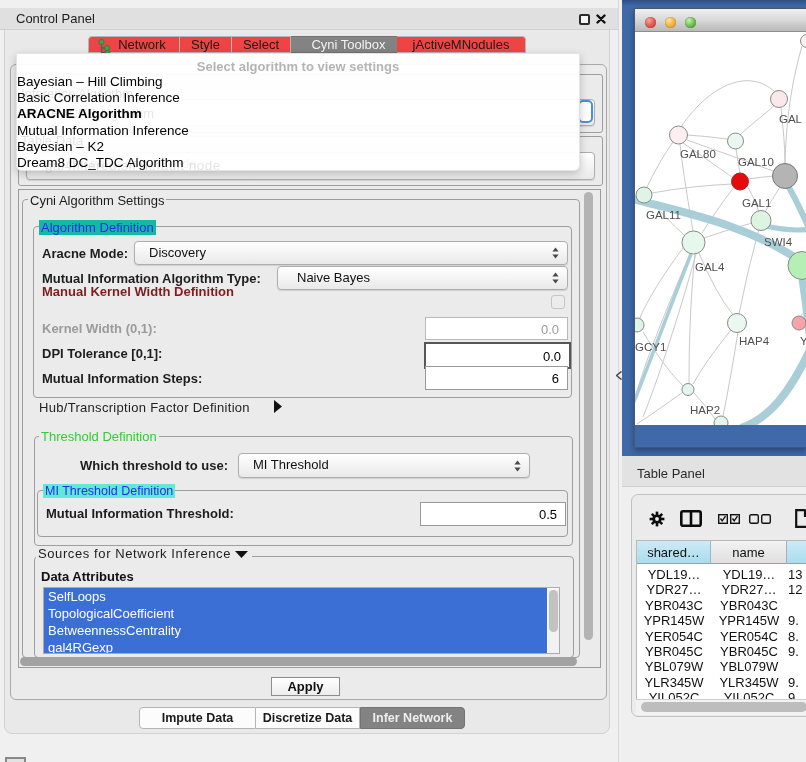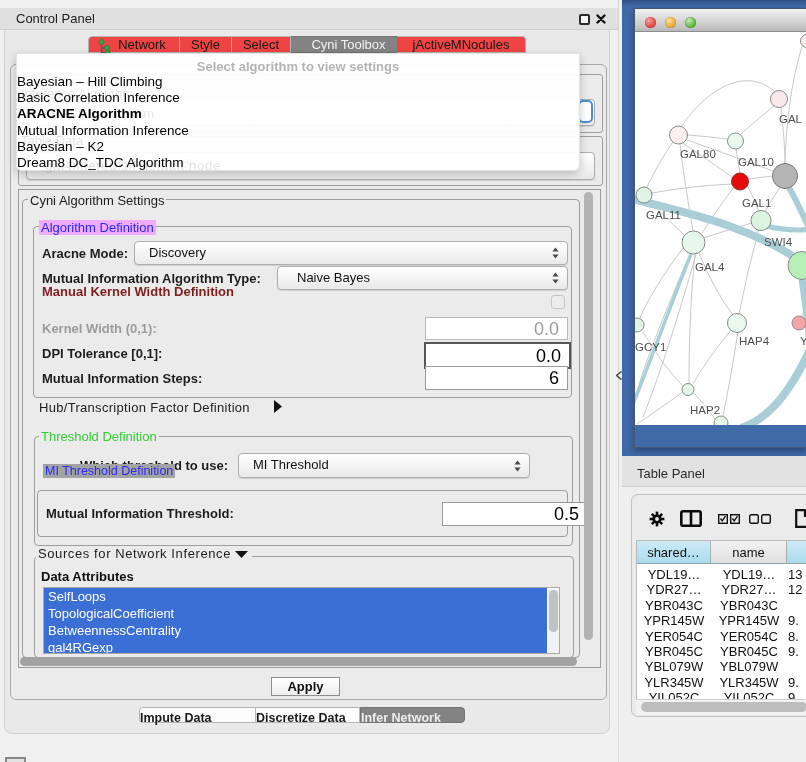--- a/index.html
+++ b/index.html
@@ -6,26 +6,26 @@
   font-family:"Liberation Sans",sans-serif;position:relative;}
 .abs{position:absolute;}
 .b{font-weight:bold;}
 .grp{position:absolute;border:1px solid #9e9e9e;border-radius:3px;}
 .grplbl{position:absolute;font-size:13px;background:transparent;padding:0 2px;}
 .combo{position:absolute;border:1px solid #adadad;border-radius:4px;
   background:linear-gradient(#ffffff,#f2f2f2 60%,#e9e9e9);box-shadow:0 1px 1px rgba(0,0,0,.12);}
 .combo .ctxt{position:absolute;left:14px;top:3px;font-size:13px;color:#111;}
 .stp{position:absolute;right:8px;top:50%;transform:translateY(-50%);width:7px;height:12px;}
 .field{position:absolute;background:#fff;border:1px solid #999;}
-.fval{position:absolute;right:8px;top:50%;transform:translateY(-50%);font-size:18px;}
+.fval{position:absolute;right:8px;top:50%;transform:translateY(-50%);font-size:13px;}
 .lbl{position:absolute;font-size:13px;font-weight:bold;color:#1d1d1d;white-space:nowrap;}
 .tab{position:absolute;top:36px;height:17px;background:#ef4444;border:1px solid #b5b5b5;
   box-sizing:border-box;text-align:center;font-size:13px;color:#1a1a1a;line-height:16px;}
-.btab{position:absolute;top:707px;height:16px;background:#fcfcfc;border:1px solid #b5b5b5;
-  box-sizing:border-box;text-align:left;font-size:12.5px;color:#1a1a1a;line-height:20px;font-weight:bold;}
+.btab{position:absolute;top:707px;height:22px;background:#fcfcfc;border:1px solid #b5b5b5;
+  box-sizing:border-box;text-align:center;font-size:12.5px;color:#1a1a1a;line-height:20px;font-weight:bold;}
 </style></head>
 <body>
 
 <div class="abs" style="left:4px;top:8px;width:606px;height:726px;background:#e9e9e9;border:1px solid #d2d2d2;border-radius:0 0 8px 8px;box-sizing:border-box;"></div>
 
 <div class="abs" style="left:0;top:8px;width:618px;height:22px;background:#e0e0e0;border-bottom:1px solid #cfcfcf;box-sizing:border-box;"></div>
 <div class="abs" style="left:16px;top:11px;font-size:13px;color:#1c1c1c;">Control Panel</div>
 <div class="abs" style="left:579px;top:14px;width:11px;height:11px;border:2px solid #2a2a2a;border-radius:2px;background:#f5f5f5;box-sizing:border-box;"></div>
 <svg class="abs" style="left:596px;top:14px;" width="10" height="10" viewBox="0 0 10 10">
     <path d="M1.5 1.5 L8.5 8.5 M8.5 1.5 L1.5 8.5" stroke="#111" stroke-width="2.4" stroke-linecap="round"></path>
@@ -40,21 +40,21 @@
 <div class="combo" style="left:26px;top:152px;width:567px;height:26px;">
     <span class="ctxt" style="color:#333;">gal4filtered.sif default node</span>
   </div>
 
 <div class="abs" style="left:18px;top:189px;width:583px;height:479px;border:1px solid #9b9b9b;background:#ebebeb;box-sizing:border-box;"></div>
 
 <div class="grp" style="left:22px;top:199px;width:556px;height:457px;border-radius:4px;"></div>
 <div class="grplbl" style="left:28px;top:193px;color:#1d1d1d;background:#ebebeb;">Cyni Algorithm Settings</div>
 
 <div class="grp" style="left:33px;top:226px;width:537px;height:170px;border-radius:4px;"></div>
-<div class="grplbl" style="left:39px;top:220px;color:#2b2bee;background:#f0abfc;">Algorithm Definition</div>
+<div class="grplbl" style="left:39px;top:220px;color:#2b2bee;background:#14b8a6;">Algorithm Definition</div>
 
 <div class="lbl" style="left:42px;top:246px;">Aracne Mode:</div>
 <div class="combo" style="left:134px;top:241px;width:432px;height:22px;">
     <span class="ctxt">Discovery</span>
  <svg class="stp" viewBox="0 0 9 14">
       <path d="M4.5 0 L8.5 5 L0.5 5 Z" fill="#4a4a4a"></path>
       <path d="M4.5 14 L8.5 9 L0.5 9 Z" fill="#4a4a4a"></path>
     </svg>
   </div>
 
@@ -96,23 +96,23 @@
 <div class="lbl" style="left:80px;top:458px;">Which threshold to use:</div>
 <div class="combo" style="left:238px;top:453px;width:290px;height:23px;">
     <span class="ctxt">MI Threshold</span>
  <svg class="stp" viewBox="0 0 9 14">
       <path d="M4.5 0 L8.5 5 L0.5 5 Z" fill="#4a4a4a"></path>
       <path d="M4.5 14 L8.5 9 L0.5 9 Z" fill="#4a4a4a"></path>
     </svg>
   </div>
 
 <div class="grp" style="left:37px;top:490px;width:529px;height:45px;border-radius:4px;"></div>
-<div class="grplbl" style="left:43px;top:464px;color:#2b2bee;background:#a3a3a3;font-size:12.5px;">MI Threshold Definition</div>
+<div class="grplbl" style="left:43px;top:484px;color:#2b2bee;background:#5eead4;font-size:12.5px;">MI Threshold Definition</div>
 <div class="lbl" style="left:46px;top:506px;">Mutual Information Threshold:</div>
-<div class="field" style="left:442px;top:502px;width:144px;height:22px;">
+<div class="field" style="left:420px;top:502px;width:144px;height:22px;">
     <span class="fval" style="color:#000;">0.5</span>
   </div>
 
 <div class="grp" style="left:34px;top:556px;width:538px;height:100px;border-radius:4px;"></div>
 <div class="abs" style="left:36px;top:546px;font-size:13px;color:#1d1d1d;background:#ebebeb;padding:0 4px 0 2px;letter-spacing:0.6px;">Sources for Network Inference&nbsp;<svg style="display:inline-block;vertical-align:-1px;" width="13" height="9" viewBox="0 0 13 9">
       <path d="M0 1 L13 1 L6.5 8 Z" fill="#111"></path>
     </svg></div>
 <div class="abs b" style="left:41px;top:569px;font-size:13px;color:#111;">Data Attributes</div>
 
 <div class="abs" style="left:43px;top:587px;width:517px;height:67px;background:#fff;border:1px solid #aaa;box-sizing:border-box;overflow:hidden;">

